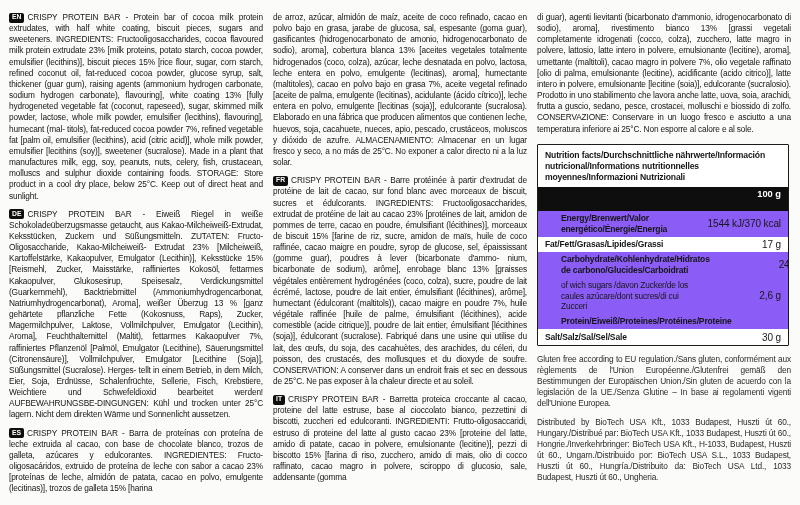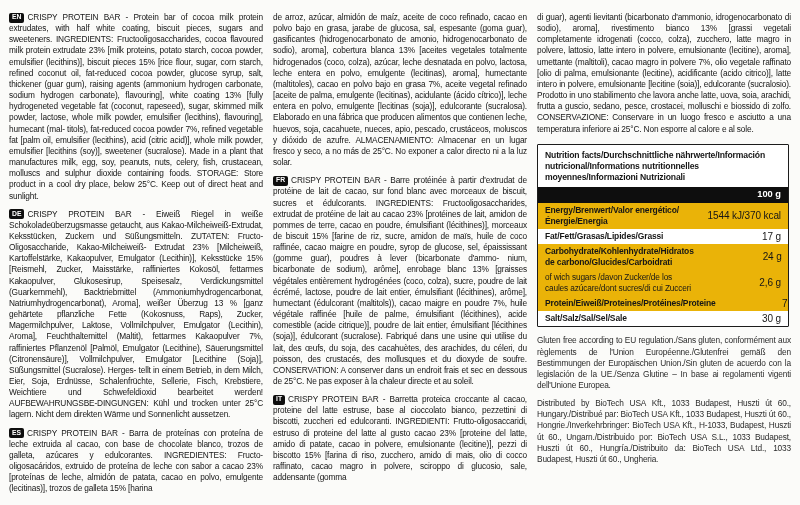--- a/index.html
+++ b/index.html
@@ -27,25 +27,25 @@
   .ntable{
     border:1.6px solid #1c1c1c;border-radius:1px;
     margin:9px 2px 8px 0;overflow:hidden;background:#fff;
   }
   .nheader{
     font-weight:bold;font-size:8.6px;line-height:11px;
     padding:5px 7px 4px 7px;letter-spacing:-0.15px;text-align:left;
   }
   .nbar{
     background:#0e0e0e;color:#fff;font-weight:bold;
-    font-size:9.3px;line-height:15px;height:16px;
+    font-size:9.3px;line-height:15px;height:24px;
     text-align:right;padding:0 7px;letter-spacing:0;
   }
   .nrow{display:flex;align-items:center;padding:1.5px 0;}
-  .nrow.shaded{background:#eab308;}
+  .nrow.shaded{background:#8b5cf6;padding-left:16px;}
   .nlabel{
     flex:1;font-size:8.3px;line-height:10.4px;letter-spacing:-0.15px;
     padding:1px 2px 1px 7px;text-align:left;
   }
   .nrow.bold .nlabel{font-weight:bold;font-size:8.5px;}
   .nvalue{
     width:86px;flex:0 0 86px;text-align:right;
     font-size:10px;padding-right:7px;letter-spacing:-0.1px;
   }
   .footer-para{color:#2b2b2b;margin-bottom:8px;}

